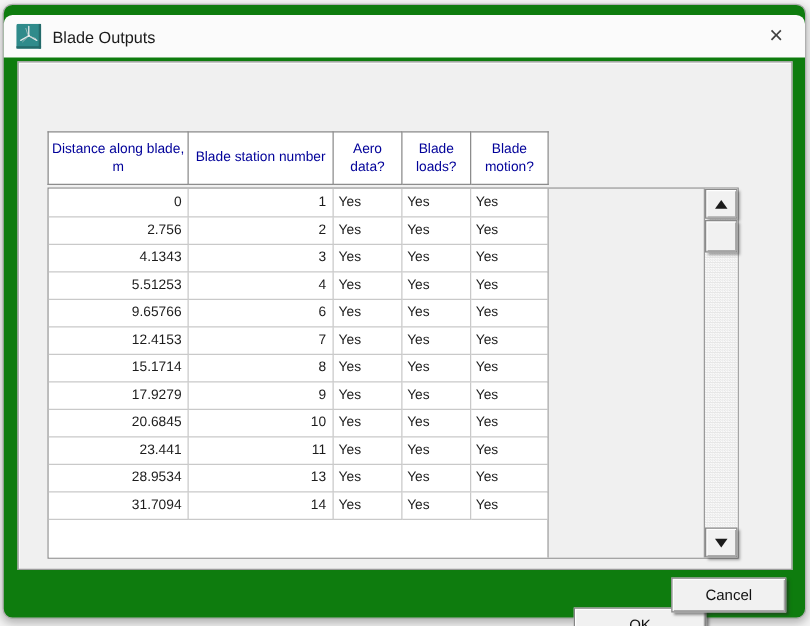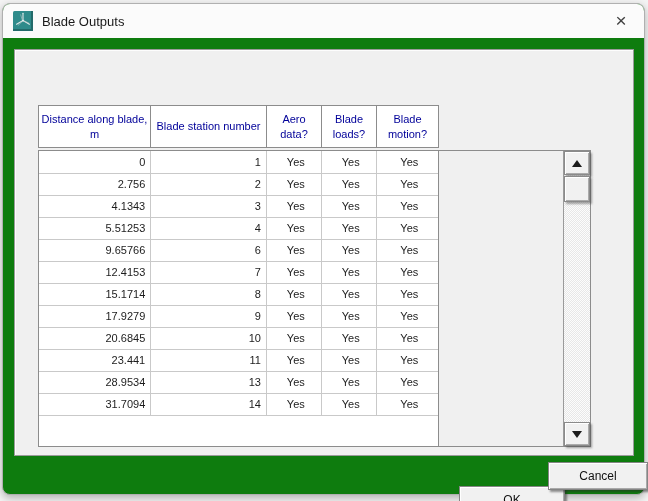--- a/index.html
+++ b/index.html
@@ -6,21 +6,21 @@
   html,body { width:648px; height:501px; background:#f4f4f4; font-family:"Liberation Sans", sans-serif; overflow:hidden; }
 
   .dialog {
     position:absolute; left:2px; top:3px; width:643px; height:492px;
     background:#0e7c0e; border:1px solid #b0b0b0; border-radius:8px;
     box-shadow:0 3px 8px rgba(0,0,0,0.28);
   }
 
   
   .titlebar {
-    position:absolute; left:0; top:0; right:0; height:34px;
+    position:absolute; left:0; top:8px; right:0; height:34px;
     background:#fbfbfb; border-radius:7px 7px 0 0;
     display:flex; align-items:center;
   }
   .app-icon { width:20px; height:20px; margin-left:10px; flex:0 0 auto; }
   .title-text { margin-left:9px; font-size:13px; color:#1a1a1a; }
   .close-btn {
     position:absolute; right:0; top:0; width:46px; height:34px;
     display:flex; align-items:center; justify-content:center;
     font-size:19px; font-weight:300; color:#414141; cursor:default;
     border-radius:0 7px 0 0;
@@ -52,21 +52,21 @@
   .table-clip { width:400px; height:100%; overflow:hidden; flex:0 0 auto;
     border-right:1px solid #8c8c8c; background:#fff; }
   .data-table td {
     border:1px solid #c9c9c9; background:#fff; height:22px;
     font-size:11px; color:#1c1c1c; white-space:nowrap; overflow:hidden;
   }
   .data-table tr:first-child td { border-top:none; }
   .data-table td:first-child { border-left:none; }
   .data-table td:last-child { border-right:none; }
   td.num { text-align:right; padding-right:5px; }
-  td.yn  { text-align:center;  padding-left:4px; }
+  td.yn  { text-align:left;  padding-left:4px; }
 
   .filler { flex:1 1 auto; background:#f0f0f0; }
 
   
   .scrollbar {
     flex:0 0 27px; position:relative; border-left:1px solid #9a9a9a;
     background:#efefef;
     background-image:conic-gradient(#fcfcfc 25%, #e7e7e7 0 50%, #fcfcfc 0 75%, #e7e7e7 0);
     background-size:2px 2px;
   }
@@ -84,21 +84,21 @@
 
   
   .btn {
     position:absolute; background:#f1f1f1; border:1px solid #858585;
     box-shadow:inset 1px 1px 0 #ffffff, inset -1px -1px 0 #a9a9a9, 2px 2px 2px rgba(40,40,40,0.5);
     font-size:12px; color:#111; display:flex; align-items:center; justify-content:center;
     font-family:"Liberation Sans", sans-serif;
   }
   .add-btn    { left:21px;  top:411px; width:98px; height:30px; }
   .ok-btn     { left:456px; top:458px; width:106px; height:28px;margin-top:24px; }
-  .cancel-btn { left:545px; top:458px; width:100px; height:28px;text-align:center; }
+  .cancel-btn { left:534px; top:458px; width:92px; height:28px;text-align:center; }
 </style>
 </head>
 <body>
 
 <div class="dialog">
 
   <div class="titlebar">
     <span class="app-icon">
       <svg viewBox="0 0 20 20" width="20" height="20">
         <rect x="0" y="0" width="20" height="20" rx="1.5" fill="#2f8b8b"></rect>

